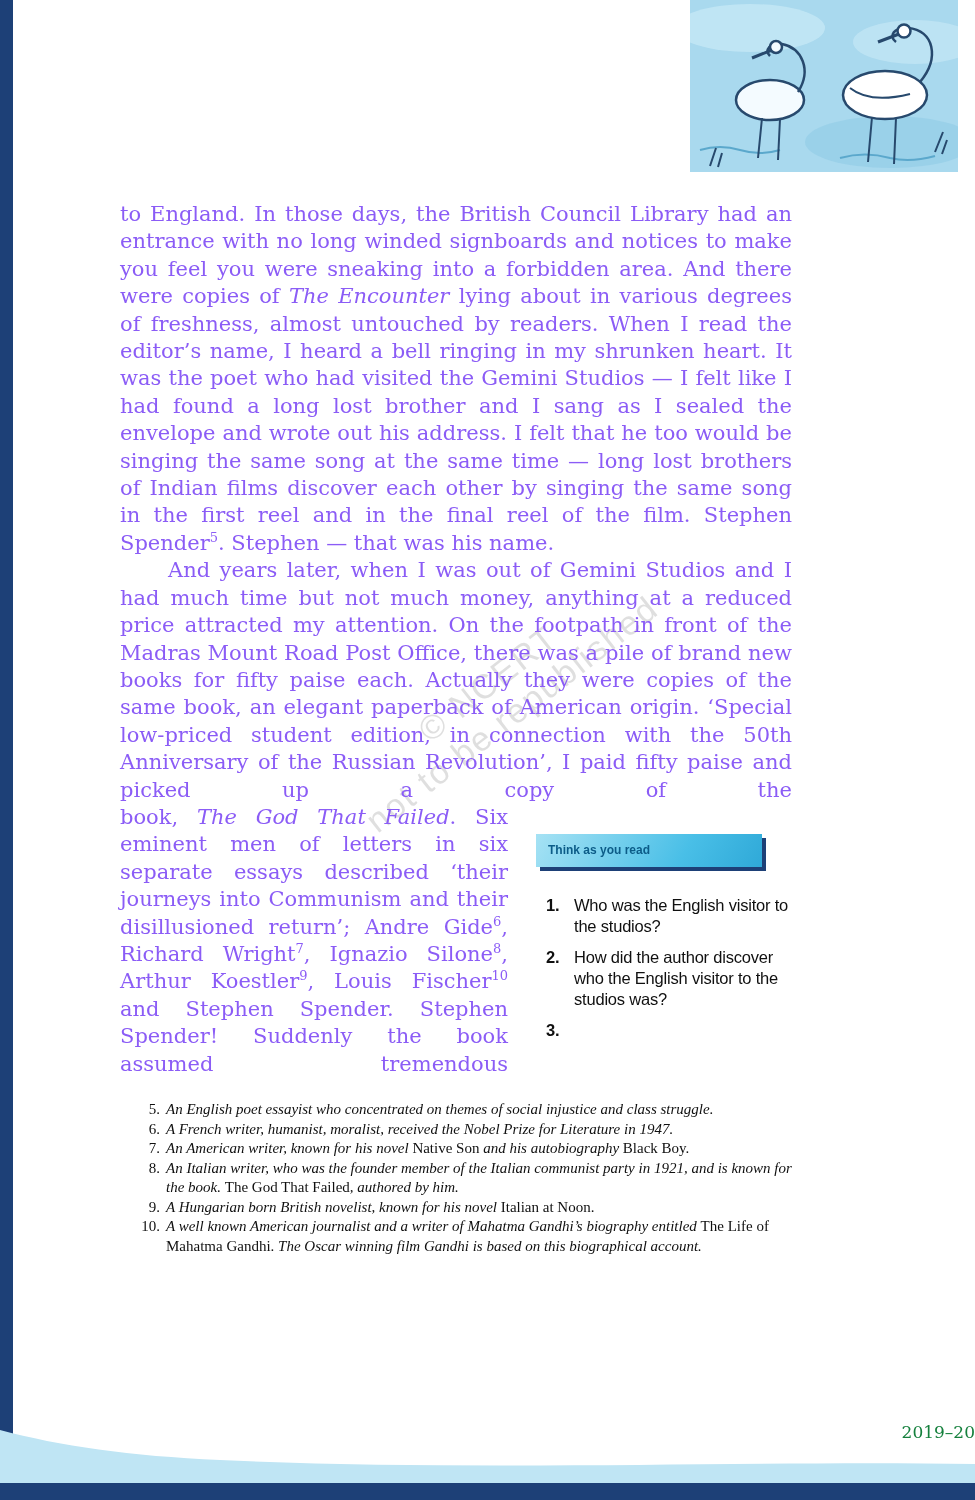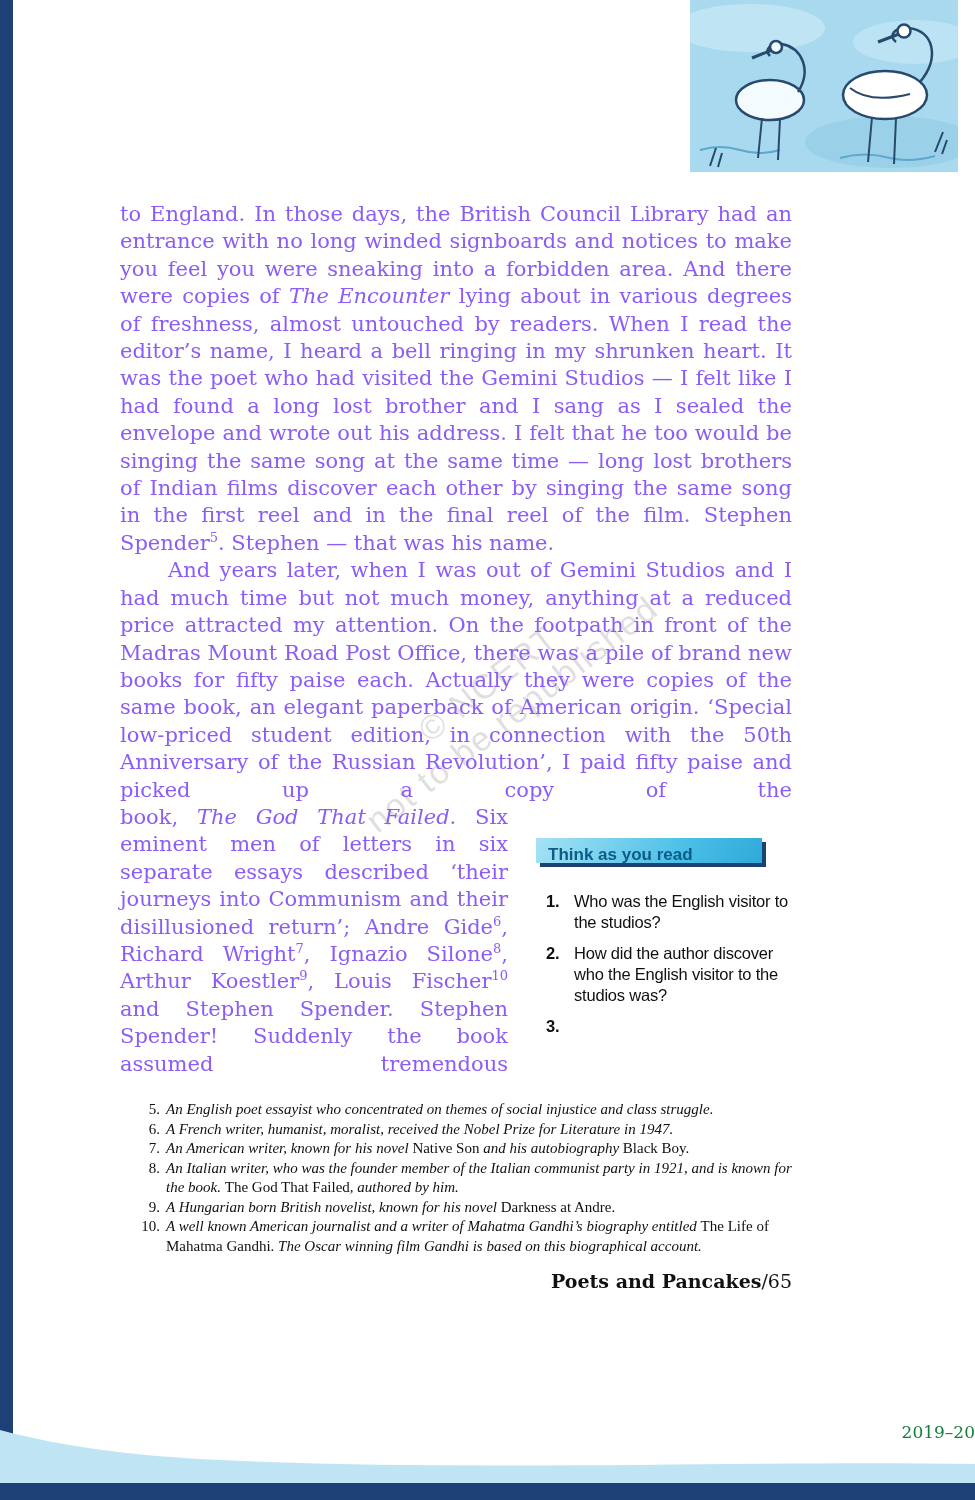--- a/index.html
+++ b/index.html
@@ -27,24 +27,24 @@
   .body-para {
     font-size:21px; line-height:27.4px; text-align:justify; color:#8b5cf6;
   }
   .para-indent { text-indent:48px; }
   .last-justify { text-align-last:justify; }
   sup { font-size:13px; vertical-align:super; line-height:0; }
   .wrap-row { display:flex; align-items:center; }
   .wrap-left { width:388px; }
   .think-box { width:256px; margin-left:28px; padding-top:3px; }
   .think-tab {
-    width:226px; height:25px; line-height:33px; padding-left:12px;
+    width:226px; height:33px; line-height:33px; padding-left:12px;
     background:linear-gradient(120deg,#a6e2f4 0%, #49bfe7 65%, #2fa9d8 100%);
     color:#0c5c88; font-family:"Liberation Sans", sans-serif;
-    font-weight:bold; font-size:17px;
+    font-weight:bold; font-size:12px;
     box-shadow:4px 4px 0 #1d4077;
   }
   .think-questions { list-style:none; margin-top:28px; padding-left:10px; }
   .q {
     display:grid; grid-template-columns:22px 1fr; column-gap:6px;
     font-family:"Liberation Sans", sans-serif; font-size:16.5px;
     line-height:21px; letter-spacing:-0.2px; margin-bottom:10px; color:#101010;
   }
   .q-num { font-weight:bold; }
   .footnotes { margin-top:22px; padding-left:8px; font-family:"Liberation Serif", serif; }
@@ -138,31 +138,28 @@
       <div class="fn">
         <span class="fn-num">7.</span>
         <span class="fn-text"><i>An American writer, known for his novel </i><span>Native Son</span><i> and his autobiography </i><span>Black Boy.</span></span>
       </div>
       <div class="fn">
         <span class="fn-num">8.</span>
         <span class="fn-text"><i>An Italian writer, who was the founder member of the Italian communist party in 1921, and is known for the book. </i><span>The God That Failed</span><i>, authored by him.</i></span>
       </div>
       <div class="fn">
         <span class="fn-num">9.</span>
-        <span class="fn-text"><i>A Hungarian born British novelist, known for his novel </i><span>Darkness at Andre.</span></span>
+        <span class="fn-text"><i>A Hungarian born British novelist, known for his novel </i><span>Italian at Noon.</span></span>
       </div>
       <div class="fn">
         <span class="fn-num">10.</span>
         <span class="fn-text"><i>A well known American journalist and a writer of Mahatma Gandhi’s biography entitled </i><span>The Life of Mahatma Gandhi. </span><i>The Oscar winning film Gandhi is based on this biographical account.</i></span>
       </div>
     </div>
 
-    <div class="footer-line">
-      <span class="footer-title">Poets and Pancakes</span><span class="footer-page">/65</span>
-    </div>
 
   </div>
 
   <div class="year">2019–20</div>
 
   <div class="bottom-decor">
     <svg viewBox="0 0 975 70" preserveAspectRatio="none">
       <path d="M0,0 C60,16 130,26 220,30 C480,42 760,30 975,34 L975,70 L0,70 Z" fill="#bfe5f4"></path>
       <rect x="0" y="53" width="975" height="17" fill="#1d4077"></rect>
     </svg>

